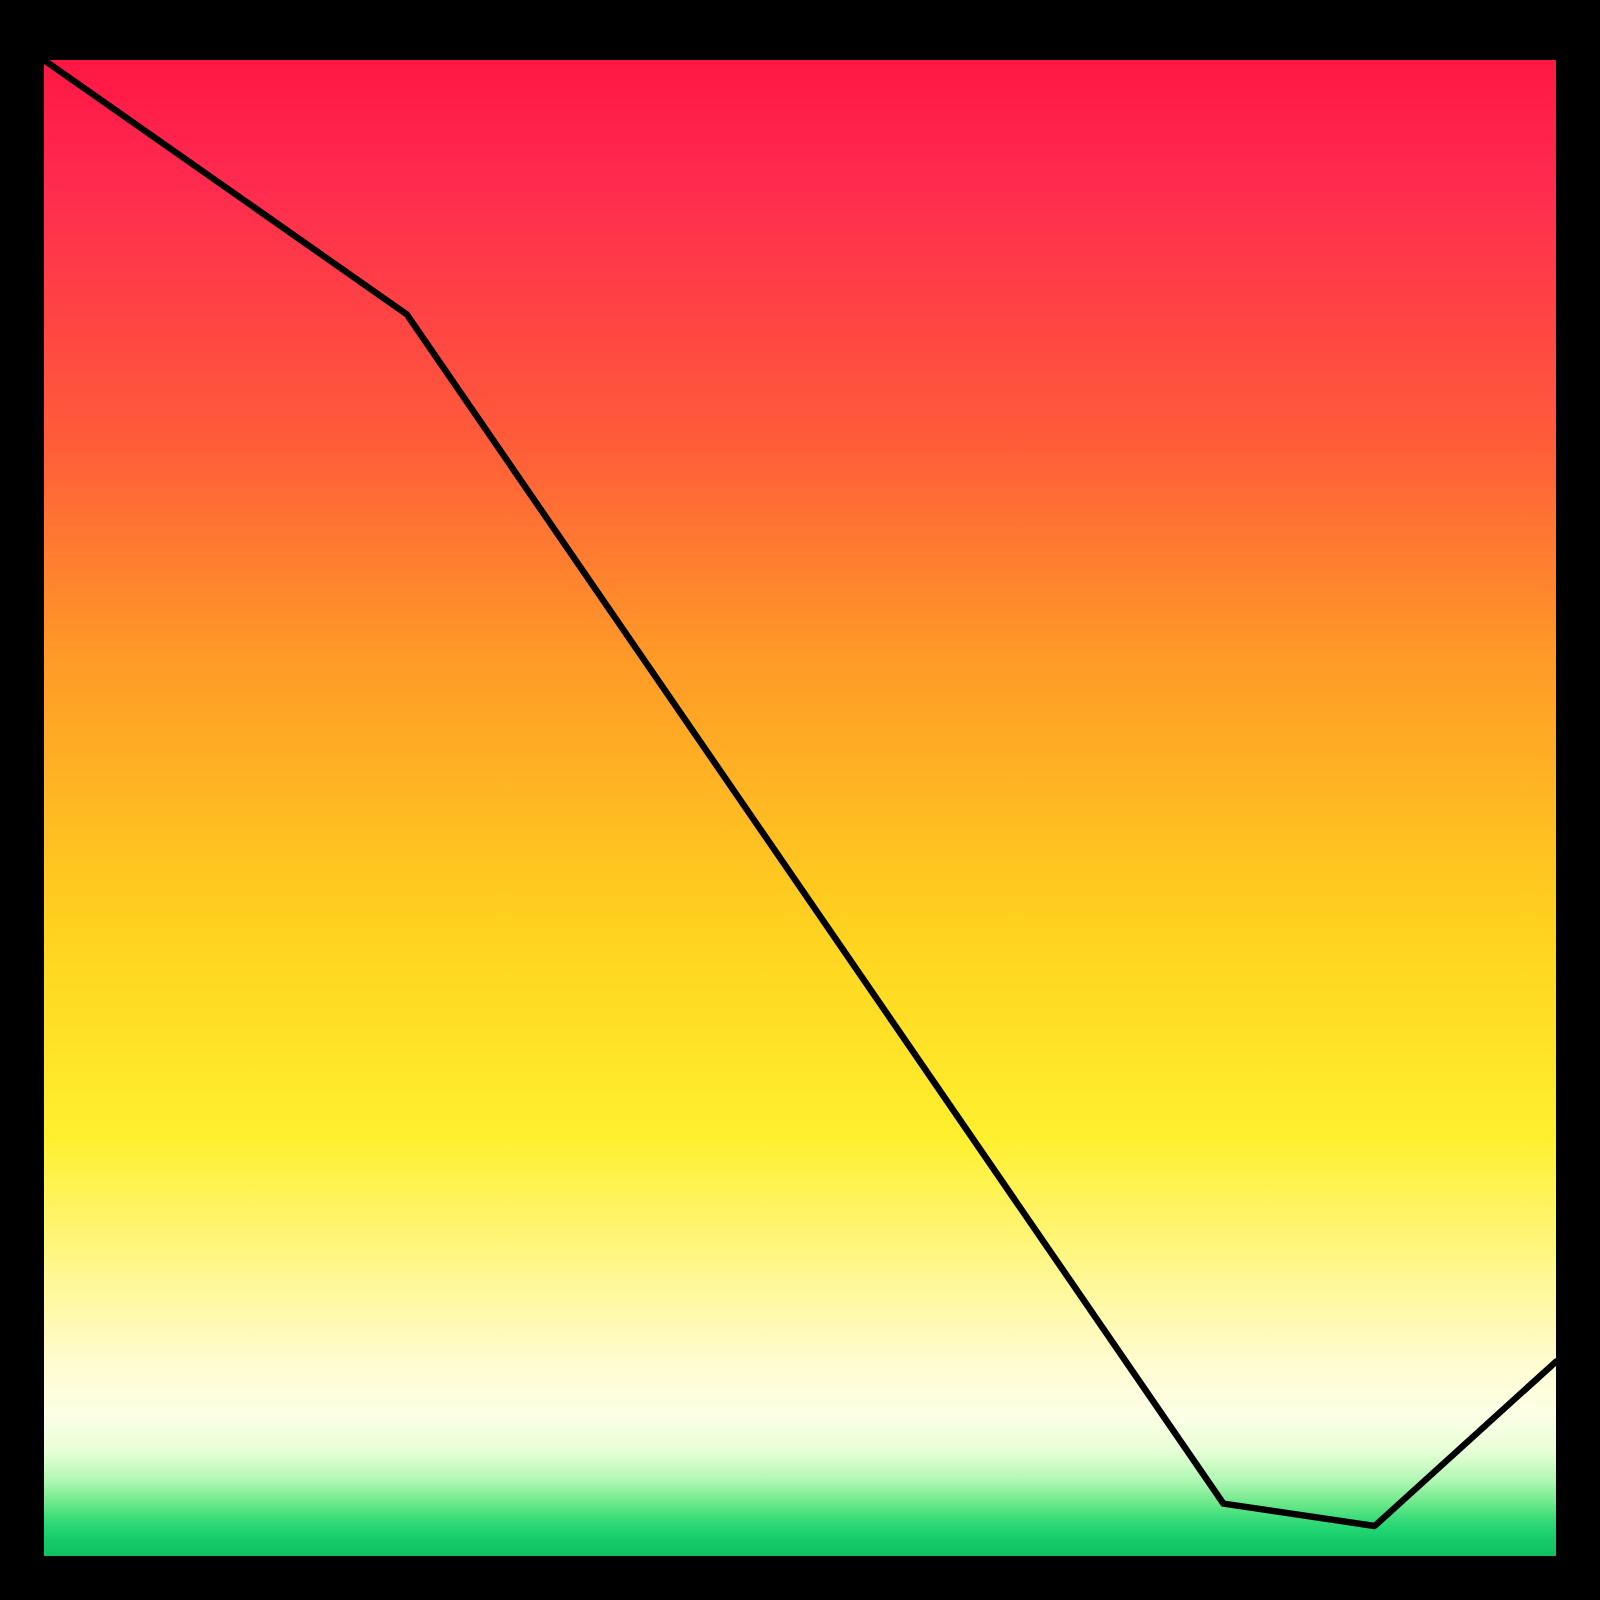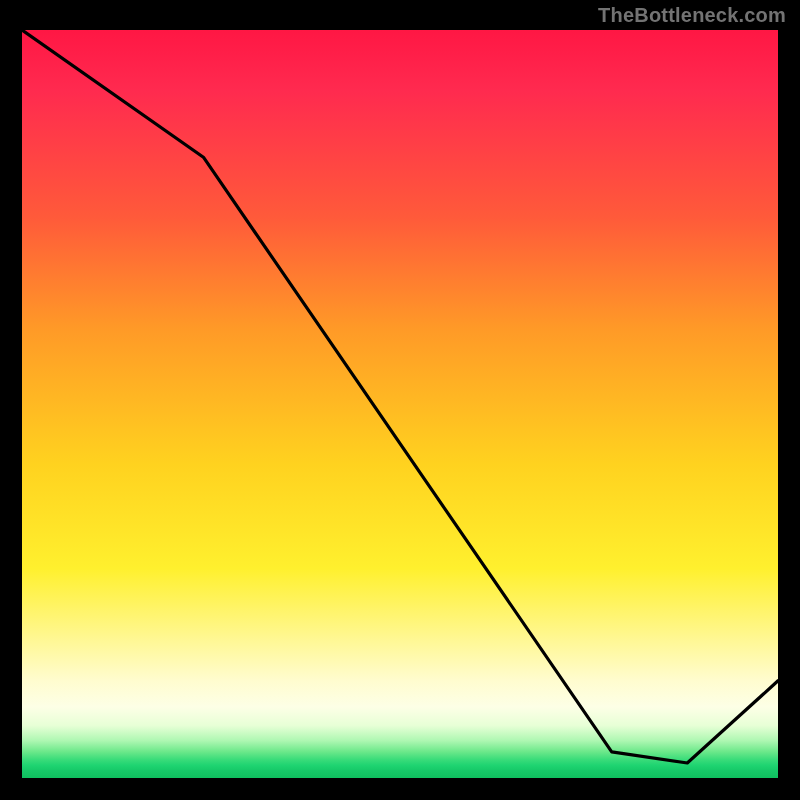--- a/index.html
+++ b/index.html
@@ -71,21 +71,20 @@
     font-weight: 700;
     letter-spacing: 0.5px;
     white-space: nowrap;
   }
 </style>
 </head>
 <body>
 
 <div class="stage">
 
-  <div class="watermark">TheBottleneck.com</div>
 
   <div class="plot-area">
     <div class="gradient"></div>
 
     <svg class="curve" viewBox="0 0 756 748" preserveAspectRatio="none">
       <path id="curve-path" d="M0.0 0.0 L181.4 127.2 L589.7 721.8 L665.3 733.0 L756.0 650.8" fill="none" stroke="#000" stroke-width="3.2" stroke-linejoin="round" stroke-linecap="round"></path>
     </svg>
 
     <div id="bar-label" class="bar-label" style="left: 577.48px; top: 718.43px;"></div>
   </div>

